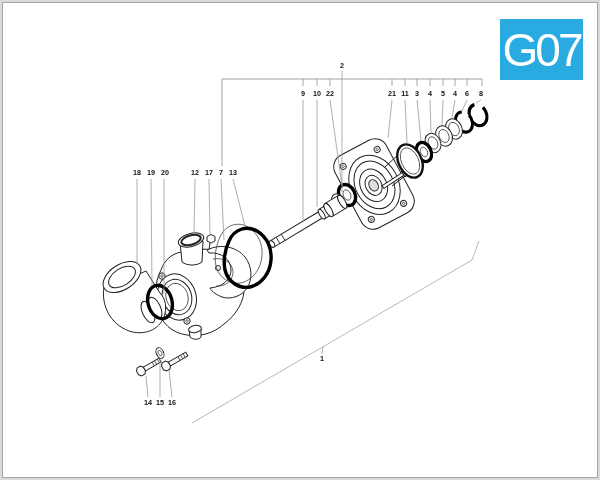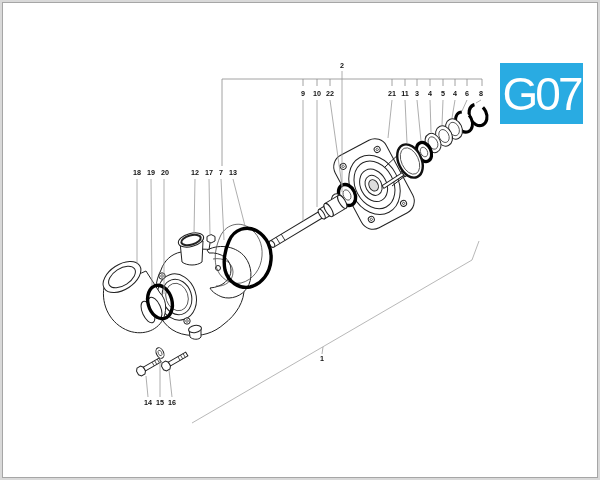--- a/index.html
+++ b/index.html
@@ -220,16 +220,16 @@
         <text x="233" y="175">13</text>
         <polyline points="148,397 146,376" fill="none" stroke="#999999" stroke-width="0.8"></polyline>
         <text x="148" y="405">14</text>
         <polyline points="160,397 160,359" fill="none" stroke="#999999" stroke-width="0.8"></polyline>
         <text x="160" y="405">15</text>
         <polyline points="172,397 169,370" fill="none" stroke="#999999" stroke-width="0.8"></polyline>
         <text x="172" y="405">16</text>
       </g>
   </svg>
 
-  <div class="badge" style="background: rgb(41, 171, 226); margin-top: 44px;">
+  <div class="badge" style="background: rgb(41, 171, 226);">
     <span>G07</span>
   </div>
 </div>
 
 </body></html>

